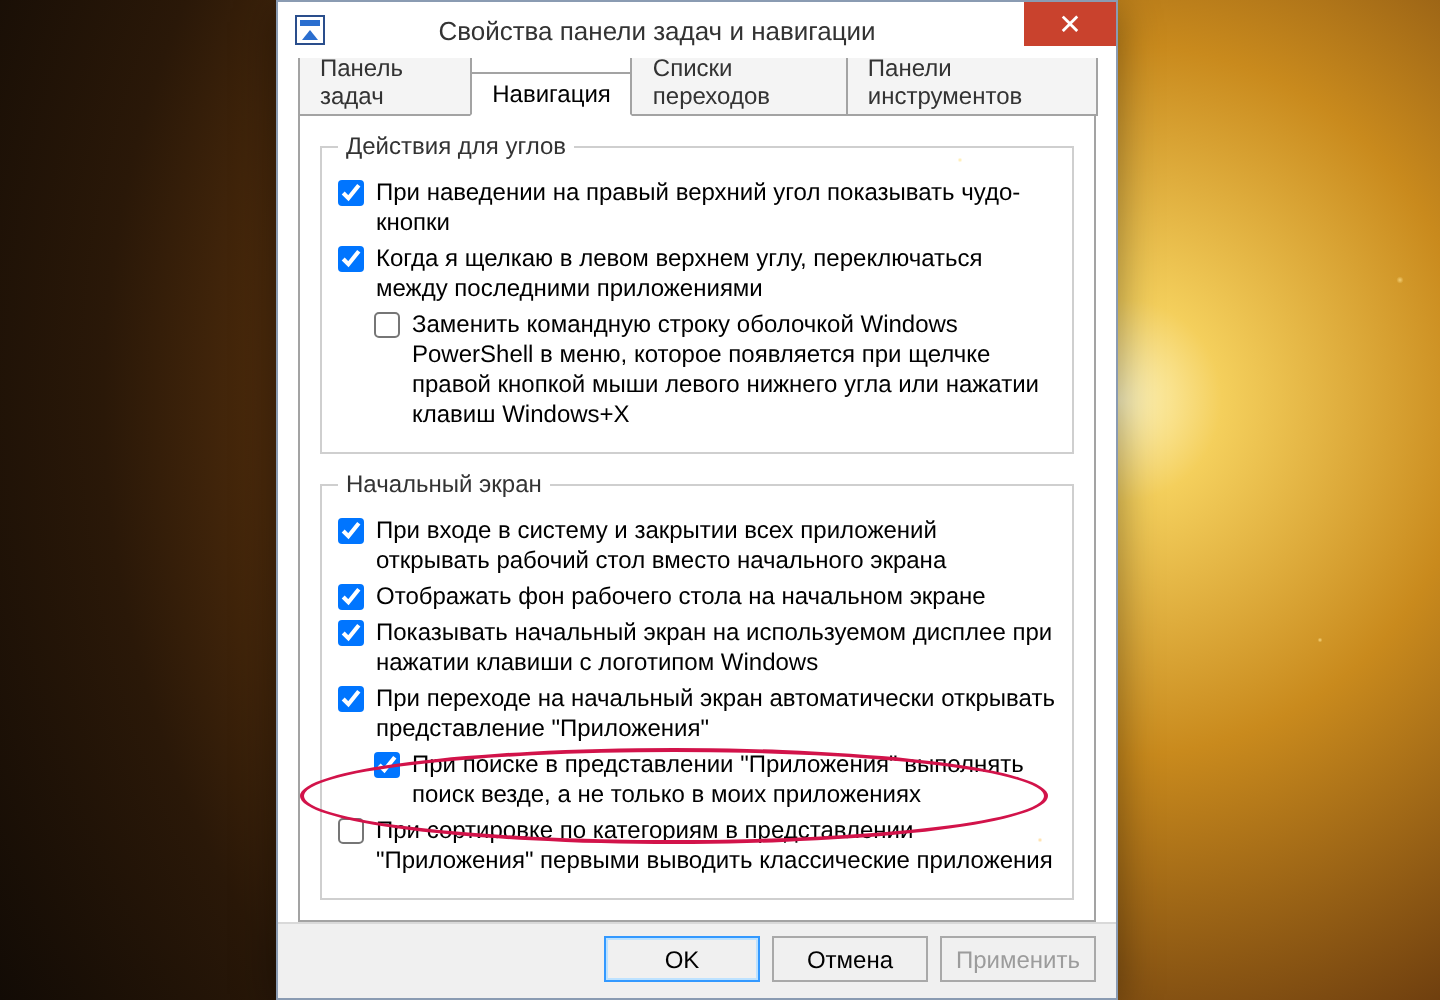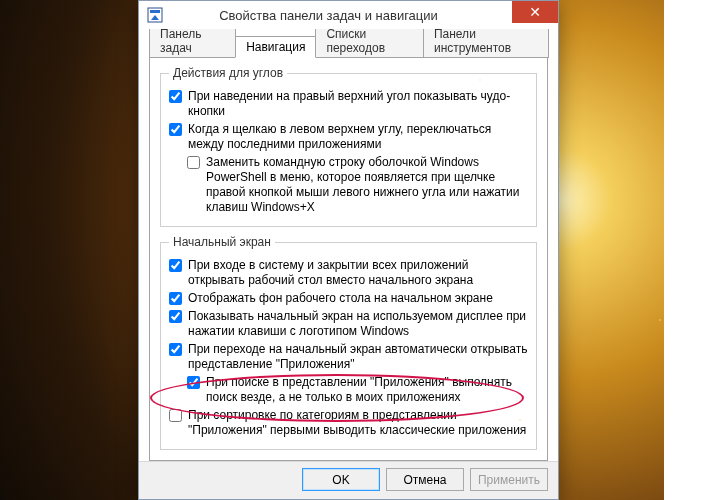--- a/index.html
+++ b/index.html
@@ -1,16 +1,16 @@
 <!DOCTYPE html>
 <html><head>
 <meta charset="utf-8">
 <style>
   html,body{margin:0;padding:0;width:720px;height:500px;overflow:hidden;font-family:"Segoe UI",Tahoma,sans-serif;font-size:12px;color:#000;}
-  .desktop{position:relative;width:664px;height:500px;background:
+  .desktop{position:relative;width:720px;height:500px;background:
     radial-gradient(circle at 560px 200px,#fff6c0 0%,#f4cf5c 8%,#c98a1d 28%,#6a3b0e 55%,#2a1808 80%,#120b05 100%);
   }
   .desktop::after{content:"";position:absolute;inset:0;background:
     radial-gradient(2px 2px at 480px 80px,rgba(255,230,150,.9),transparent 60%),
     radial-gradient(2px 2px at 660px 320px,rgba(255,230,150,.8),transparent 60%),
     radial-gradient(3px 3px at 700px 140px,rgba(255,230,150,.7),transparent 60%),
     radial-gradient(2px 2px at 520px 420px,rgba(255,200,100,.7),transparent 60%);
     pointer-events:none;}
   .window{position:absolute;left:138px;top:0;width:421px;height:500px;background:#fff;border:1px solid #8a9bb2;box-shadow:0 4px 20px rgba(0,0,0,.4);box-sizing:border-box;display:flex;flex-direction:column;}
   .titlebar{height:28px;background:#fff;display:flex;align-items:center;color:#333;}

